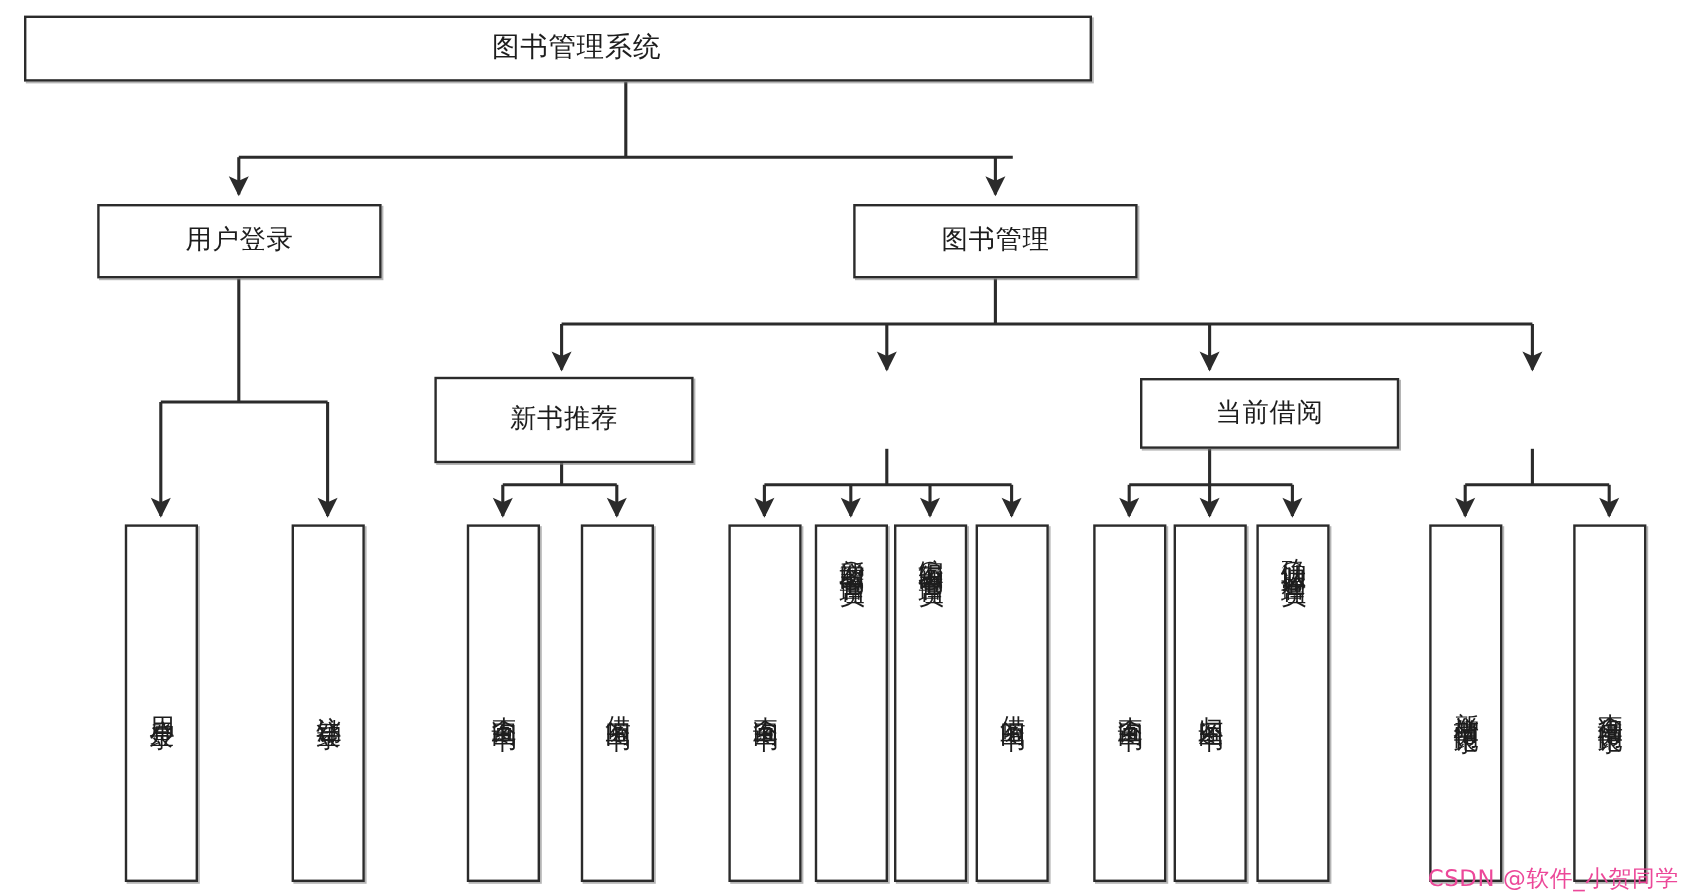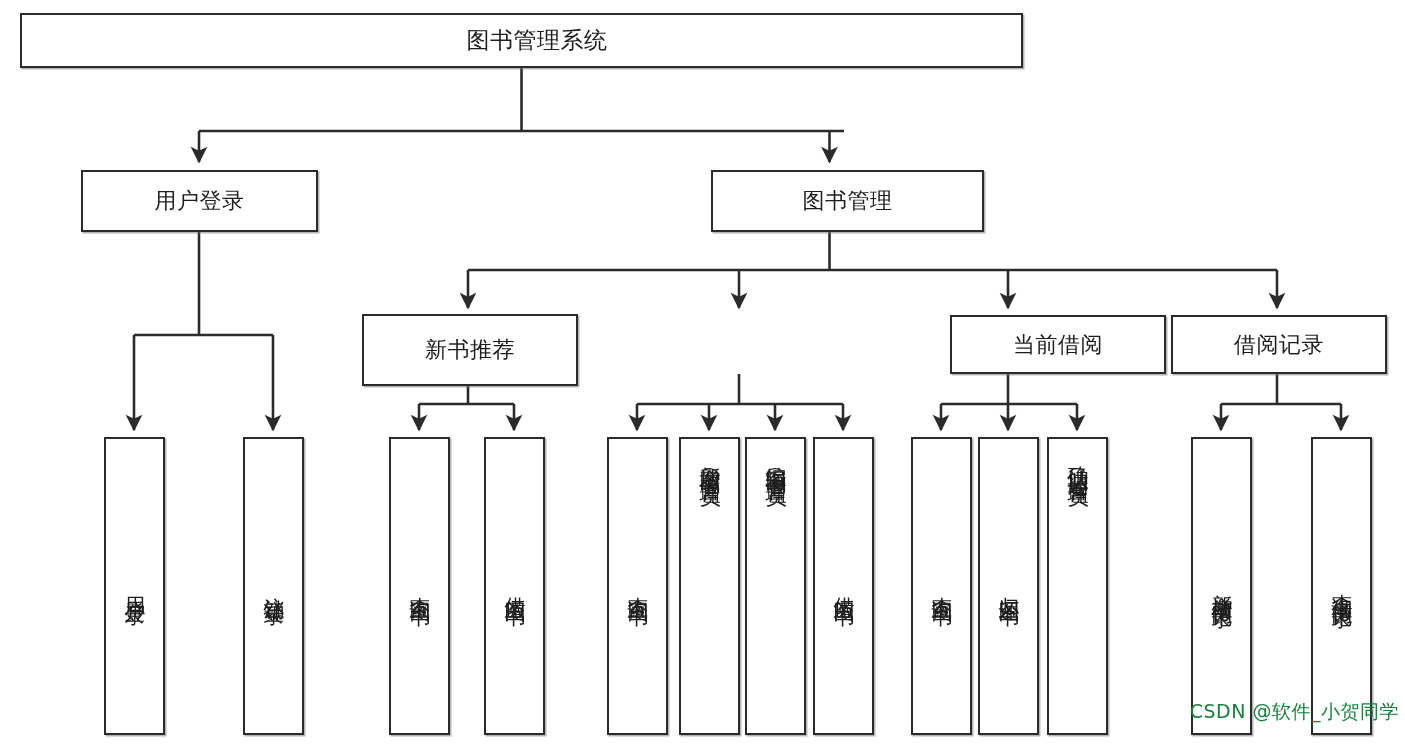--- a/index.html
+++ b/index.html
@@ -66,23 +66,23 @@
     white-space: nowrap;
   }
   
   .node.v.mid {
     align-items: center;
     padding-top: 0;
   }
   #watermark {
     position: absolute;
     right: 6px;
-    bottom: 22px;
+    bottom: 2px;
     font-size: 19px;
-    color: #15803d;
+    color: #ec4899;
     letter-spacing: 0.5px;
     user-select: none;
     white-space: nowrap;
   }
 </style>
 </head>
 <body>
 
 <div id="canvas">
 
@@ -129,44 +129,41 @@
       <path d="M 1008 404 L 1008 430" marker-end="url(#arrow)"></path>
       <path d="M 1077 404 L 1077 430" marker-end="url(#arrow)"></path>
 
       <path d="M 1277 374 L 1277 404"></path>
       <path d="M 1221 404 L 1341 404"></path>
       <path d="M 1221 404 L 1221 430" marker-end="url(#arrow)"></path>
       <path d="M 1341 404 L 1341 430" marker-end="url(#arrow)"></path>
     </g>
   </svg>
 
-  <div class="node h" id="node-root" style="left:20px; top:13px; width:1003px; height:55px;padding-left:31px;">
+  <div class="node h" id="node-root" style="left:20px; top:13px; width:890px; height:55px;padding-left:31px;">
     <span class="label">图书管理系统</span>
   </div>
 
   <div class="node h" style="left:81px; top:170px; width:237px; height:62px;">
     <span class="label">用户登录</span>
   </div>
 
-  <div class="node h" style="left:711px; top:170px; width:273px; height:62px;">
+  <div class="node h" style="left:711px; top:170px; width:237px; height:62px;">
     <span class="label">图书管理</span>
   </div>
 
   <div class="node h" style="left:362px; top:314px; width:216px; height:72px;">
     <span class="label">新书推荐</span>
   </div>
 
 
   <div class="node h" style="left:902px; top:315px; width:216px; height:59px;margin-left:48px;">
     <span class="label">当前借阅</span>
   </div>
 
-  <div class="node h" style="left:1171px; top:315px; width:216px; height:59px;">
-    <span class="label">借阅记录</span>
-  </div>
 
   <div class="node v mid" style="left:104px; top:437px; width:61px; height:298px;">
     <span class="label">用户登录</span>
   </div>
 
   <div class="node v mid" style="left:243px; top:437px; width:61px; height:298px;">
     <span class="label">注销登录</span>
   </div>
 
   <div class="node v mid" style="left:389px; top:437px; width:61px; height:298px;">

